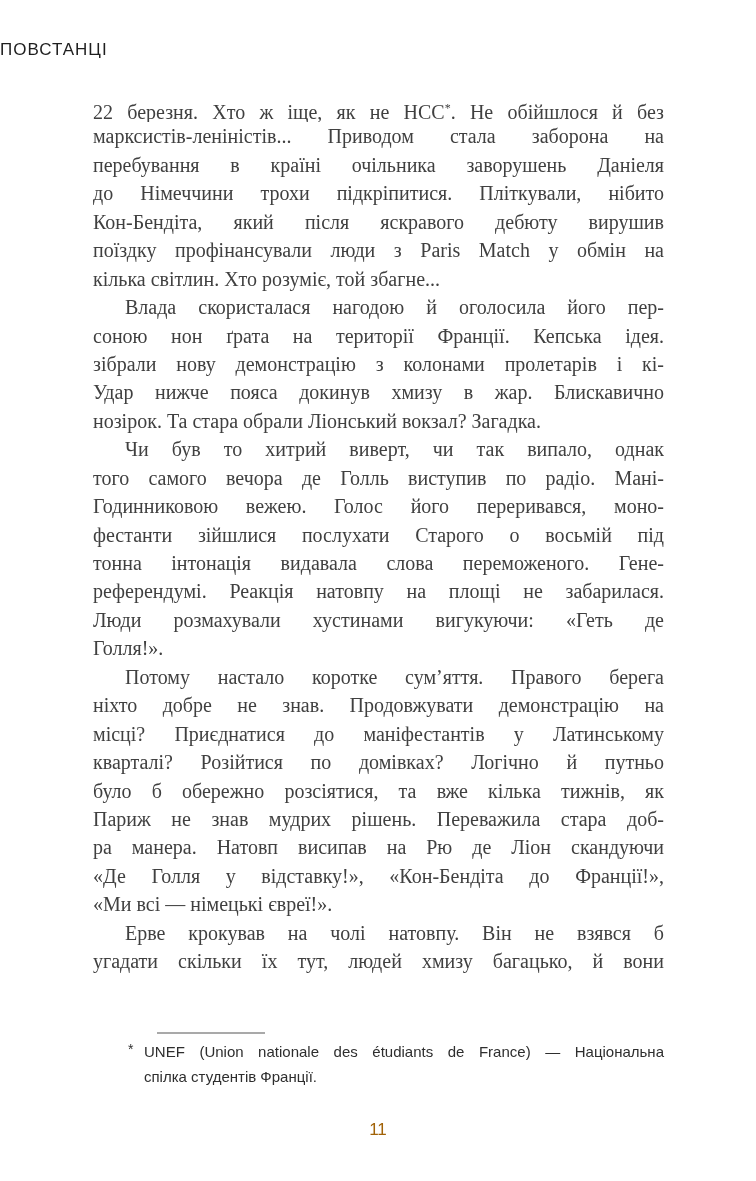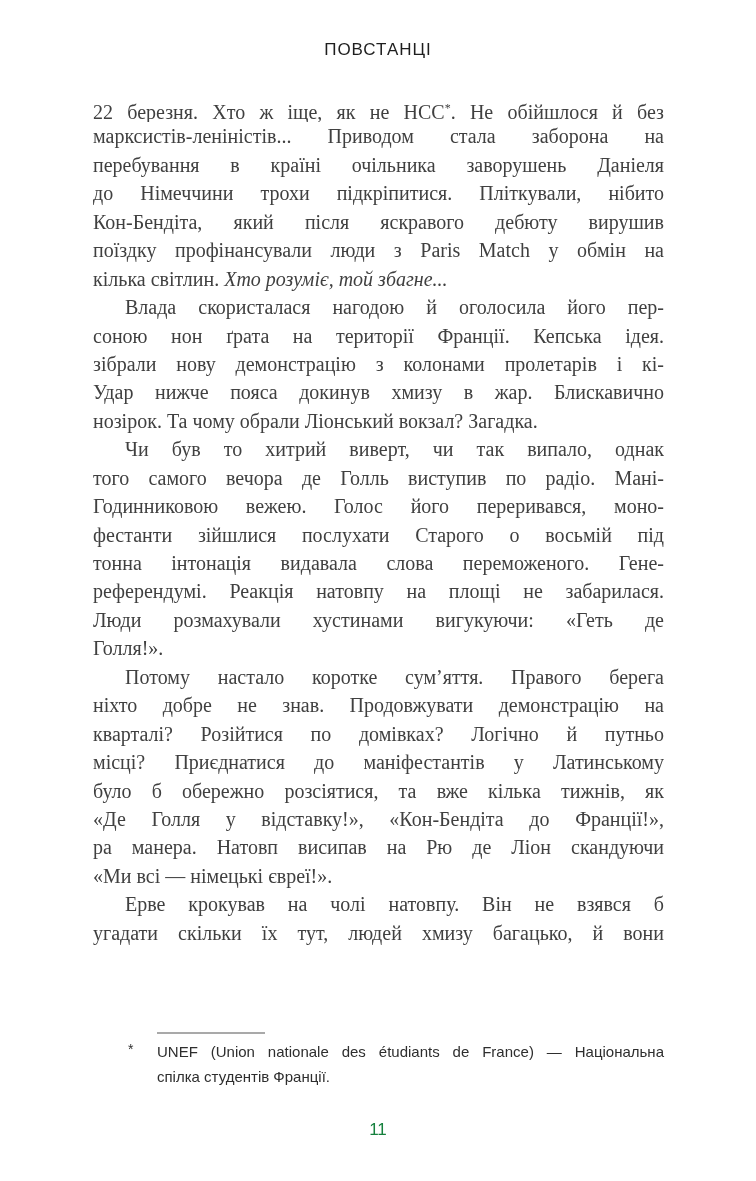--- a/index.html
+++ b/index.html
@@ -5,58 +5,58 @@
   html,body{margin:0;padding:0;background:#ffffff;}
   .page{
     position:relative;
     width:756px;height:1181px;
     background:#ffffff;
     overflow:hidden;
     color:#1b1b1b;
   }
   .running-head{
     position:absolute;top:40px;left:0;width:756px;
-    text-align:center;
+    text-align:left;
     font-family:"Liberation Sans",sans-serif;
     font-size:17px;letter-spacing:1px;color:#1e1e1e;
   }
   .body-text{
     position:absolute;left:93px;top:94px;width:571px;
     font-family:"Liberation Serif",serif;
     font-size:20px;color:#404040;
   }
   .line{
     height:28.45px;line-height:28.45px;
     overflow:hidden;
     text-align:justify;
     text-align-last:justify;
   }
   .line.last{text-align-last:left;}
   .line.indent{padding-left:32px;}
-  .italic{font-style:italic;}
+  .italic{}
   .sup{font-size:12px;vertical-align:7px;}
   .footnote{
     position:absolute;left:127px;top:1032px;width:537px;
     font-family:"Liberation Sans",sans-serif;
     font-size:15px;color:#2e2e2e;
   }
   .fn-rule{
     margin-left:30px;width:108px;height:2px;
     background:#a9a9a9;margin-bottom:5px;
   }
   .fn-row{position:relative;}
   .fn-marker{position:absolute;left:1px;top:2px;font-size:14px;}
-  .fn-text{margin-left:30px;}
+  .fn-text{margin-left:17px;}
   .fn-line{line-height:25px;}
   .fn-just{text-align:justify;text-align-last:justify;}
   .page-number{
     position:absolute;top:1120px;left:0;width:756px;
     text-align:center;
     font-family:"Liberation Sans",sans-serif;
-    font-size:17px;color:#15803d;
+    font-size:17px;color:#a16207;
   }
 </style>
 </head>
 <body>
 
 <div class="page">
 
   <div class="running-head">ПОВСТАНЦІ</div>
 
   <div class="body-text">
@@ -64,36 +64,37 @@
       <div class="line"><span>марксистів-леніністів... Приводом стала заборона на</span></div>
       <div class="line"><span>перебування в країні очільника заворушень Даніеля</span></div>
       <div class="line"><span>до Німеччини трохи підкріпитися. Пліткували, нібито</span></div>
       <div class="line"><span>Кон-Бендіта, який після яскравого дебюту вирушив</span></div>
       <div class="line"><span>поїздку профінансували люди з Paris Match у обмін на</span></div>
       <div class="line last"><span>кілька світлин. </span><span class="italic">Хто розуміє, той збагне...</span></div>
       <div class="line indent"><span>Влада скористалася нагодою й оголосила його пер-</span></div>
       <div class="line"><span>соною нон ґрата на території Франції. Кепська ідея.</span></div>
       <div class="line"><span>зібрали нову демонстрацію з колонами пролетарів і кі-</span></div>
       <div class="line"><span>Удар нижче пояса докинув хмизу в жар. Блискавично</span></div>
-      <div class="line last"><span>нозірок. Та чому обрали Ліонський вокзал? Загадка.</span></div>
+      <div class="line last"><span>нозірок. Та стара обрали Ліонський вокзал? Загадка.</span></div>
       <div class="line indent"><span>Чи був то хитрий виверт, чи так випало, однак</span></div>
       <div class="line"><span>того самого вечора де Голль виступив по радіо. Мані-</span></div>
       <div class="line"><span>Годинниковою вежею. Голос його переривався, моно-</span></div>
       <div class="line"><span>фестанти зійшлися послухати Старого о восьмій під</span></div>
       <div class="line"><span>тонна інтонація видавала слова переможеного. Гене-</span></div>
       <div class="line"><span>референдумі. Реакція натовпу на площі не забарилася.</span></div>
       <div class="line"><span>Люди розмахували хустинами вигукуючи: «Геть де</span></div>
       <div class="line last"><span>Голля!».</span></div>
       <div class="line indent"><span>Потому настало коротке сум’яття. Правого берега</span></div>
       <div class="line"><span>ніхто добре не знав. Продовжувати демонстрацію на</span></div>
+      <div class="line"><span>місці? Приєднатися до маніфестантів у Латинському</span></div>
       <div class="line"><span>кварталі? Розійтися по домівках? Логічно й путньо</span></div>
-      <div class="line"><span>місці? Приєднатися до маніфестантів у Латинському</span></div>
       <div class="line"><span>було б обережно розсіятися, та вже кілька тижнів, як</span></div>
+      <div class="line"><span>Париж не знав мудрих рішень. Переважила стара доб-</span></div>
+      <div class="line"><span>ра манера. Натовп висипав на Рю де Ліон скандуючи</span></div>
       <div class="line"><span>«Де Голля у відставку!», «Кон-Бендіта до Франції!»,</span></div>
-      <div class="line"><span>ра манера. Натовп висипав на Рю де Ліон скандуючи</span></div>
       <div class="line last"><span>«Ми всі — німецькі євреї!».</span></div>
       <div class="line indent"><span>Ерве крокував на чолі натовпу. Він не взявся б</span></div>
       <div class="line"><span>угадати скільки їх тут, людей хмизу багацько, й вони</span></div>
     </div>
 
   <div class="footnote">
     <div class="fn-rule"></div>
     <div class="fn-row">
       <span class="fn-marker">*</span>
       <div class="fn-text">

